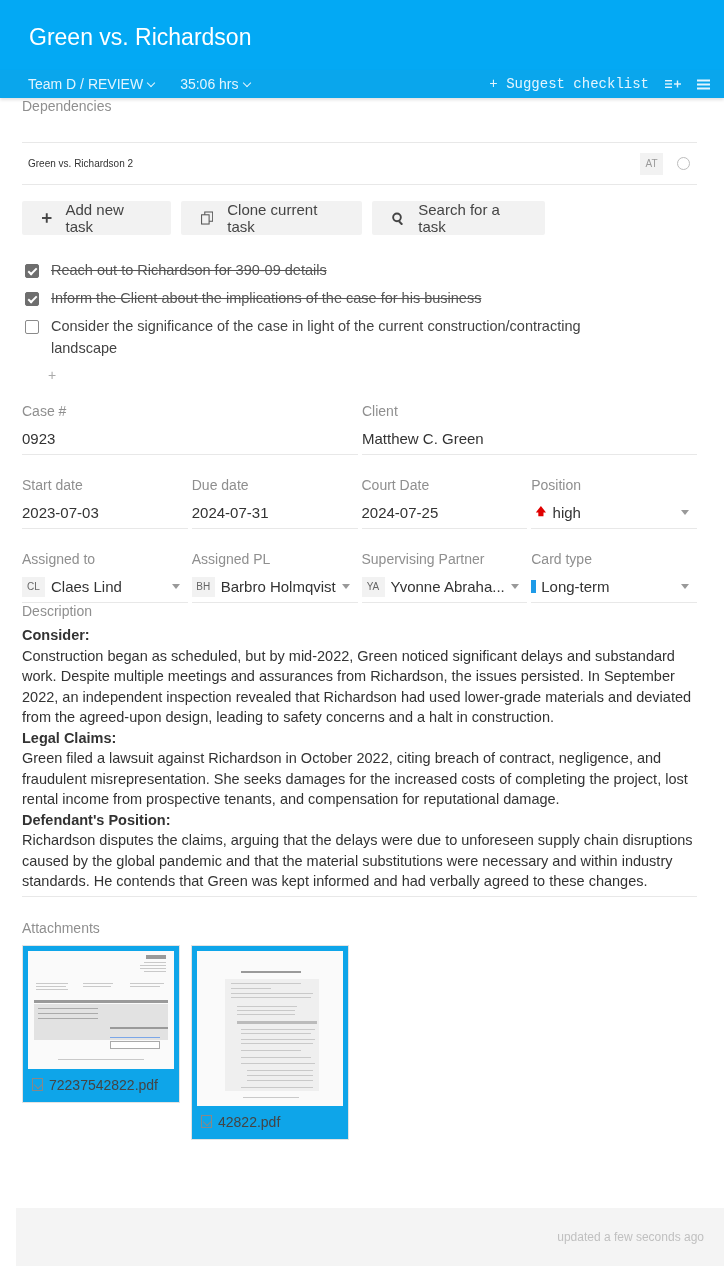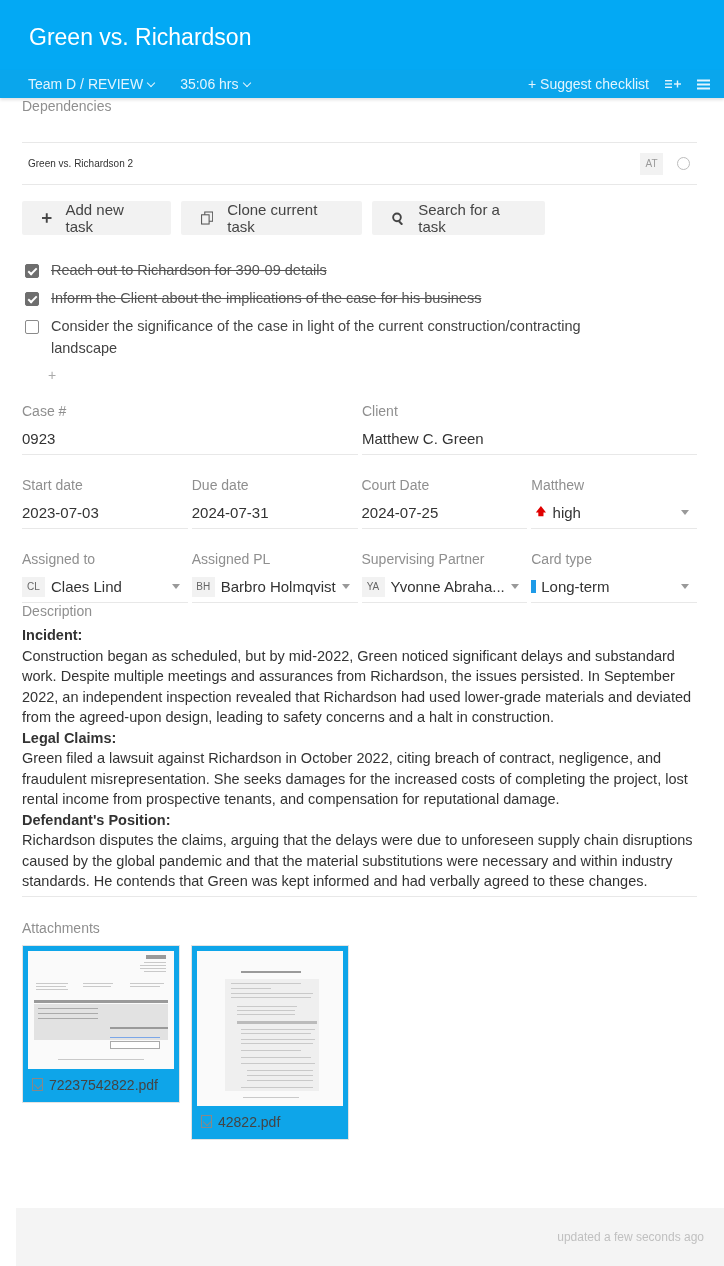--- a/index.html
+++ b/index.html
@@ -5,21 +5,21 @@
     * { box-sizing: border-box; margin: 0; padding: 0; }
     html, body { width: 724px; height: 1266px; background: #ffffff; overflow: hidden; }
     body { font-family: "Liberation Sans", sans-serif; color: #333; font-size: 14px; position: relative; }
 
     .header { background: #03a9f4; height: 70px; padding: 0 29px; display: flex; align-items: center; }
     .header h1 { color: #fff; font-weight: normal; font-size: 23px; margin-top: 4px; }
     .subbar { background: #0aa6ec; height: 28px; display: flex; align-items: center; padding: 0 14px 0 28px; color: #e3f5fe; font-size: 14px; box-shadow: 0 2px 3px rgba(0,0,0,0.12); position: relative; z-index: 2; }
     .subbar .dd { display: flex; align-items: center; gap: 5px; cursor: pointer; }
     .subbar .dd + .dd { margin-left: 26px; }
     .subbar .spacer { flex: 1; }
-    .subbar .suggest { cursor: pointer; }
+    .subbar .suggest { cursor: pointer; font-family: Liberation Mono, monospace; }
     .subbar .icon-btn { margin-left: 16px; cursor: pointer; display: flex; align-items: center; }
     .chev { display: inline-block; width: 6px; height: 6px; border-right: 1.3px solid #e3f5fe; border-bottom: 1.3px solid #e3f5fe; transform: rotate(45deg); margin-top: -3px; }
 
     .content { padding: 0 27px 0 22px; }
     .label { color: #8f8f8f; font-size: 14px; }
     .deps-label { height: 44px; }
     .dep-row { border-top: 1px solid #e8e8e8; border-bottom: 1px solid #e8e8e8; height: 43px; display: flex; align-items: center; padding-left: 6px; }
     .dep-row .name { flex: 1; font-size: 10px; color: #333; cursor: pointer; }
     .dep-row .initials { background: #f2f2f2; color: #9a9a9a; font-size: 10px; width: 23px; height: 22px; display: flex; align-items: center; justify-content: center; margin-right: 14px; }
     .dep-row .circle { width: 13px; height: 13px; border: 1px solid #bdbdbd; border-radius: 50%; margin-right: 7px; cursor: pointer; }
@@ -185,21 +185,21 @@
           <span class="txt">2024-07-31</span>
         </div>
     </div>
     <div class="field">
       <div class="label">Court Date</div>
       <div class="value">
           <span class="txt">2024-07-25</span>
         </div>
     </div>
     <div class="field">
-      <div class="label">Matthew</div>
+      <div class="label">Position</div>
       <div class="value select">
         <span class="prio-arrow">🡅</span>
         <span class="txt">high</span>
         <span class="tri"></span>
       </div>
     </div>
   </div>
 
   <div class="field-grid row-assign">
     <div class="field">
@@ -231,21 +231,21 @@
       <div class="value select">
         <span class="card-bar"></span>
         <span class="txt">Long-term</span>
         <span class="tri"></span>
       </div>
     </div>
   </div>
 
   <div class="label desc-label">Description</div>
   <div class="desc">
-    <b>Incident:</b>
+    <b>Consider:</b>
     <div>Construction began as scheduled, but by mid-2022, Green noticed significant delays and substandard work. Despite multiple meetings and assurances from Richardson, the issues persisted. In September 2022, an independent inspection revealed that Richardson had used lower-grade materials and deviated from the agreed-upon design, leading to safety concerns and a halt in construction.</div>
     <b>Legal Claims:</b>
     <div>Green filed a lawsuit against Richardson in October 2022, citing breach of contract, negligence, and fraudulent misrepresentation. She seeks damages for the increased costs of completing the project, lost rental income from prospective tenants, and compensation for reputational damage.</div>
     <b>Defendant's Position:</b>
     <div>Richardson disputes the claims, arguing that the delays were due to unforeseen supply chain disruptions caused by the global pandemic and that the material substitutions were necessary and within industry standards. He contends that Green was kept informed and had verbally agreed to these changes.</div>
   </div>
 
   <div class="label att-label">Attachments</div>
   <div class="attachments">
     <div class="att">

